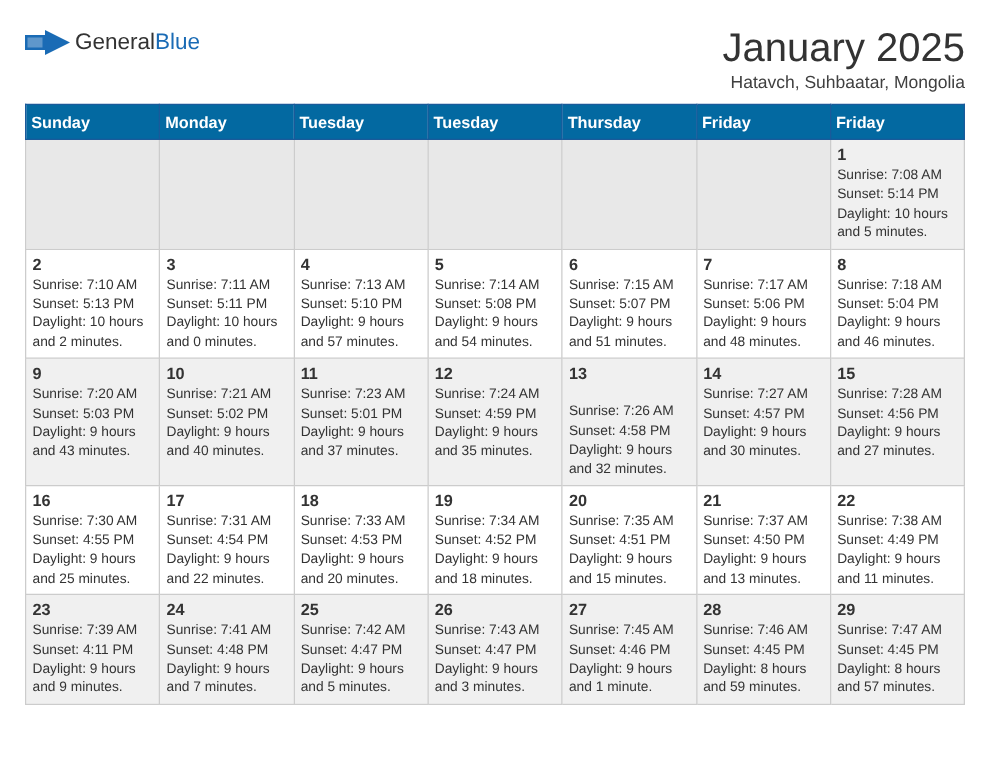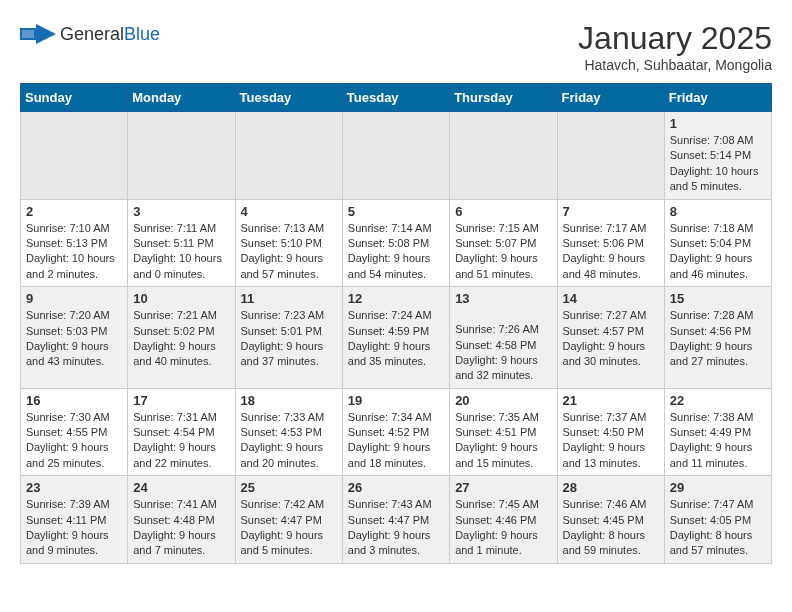--- a/index.html
+++ b/index.html
@@ -300,18 +300,18 @@
         </td>
         <td>
           <span class="day-number">28</span>
           <div class="day-info" style="white-space: pre-line;">Sunrise: 7:46 AM
 Sunset: 4:45 PM
 Daylight: 8 hours and 59 minutes.</div>
         </td>
         <td>
           <span class="day-number">29</span>
           <div class="day-info" style="white-space: pre-line;">Sunrise: 7:47 AM
-Sunset: 4:05 PM
+Sunset: 4:45 PM
 Daylight: 8 hours and 57 minutes.</div>
         </td>
       </tr>
     </tbody>
 </table>
 
 </body></html>

